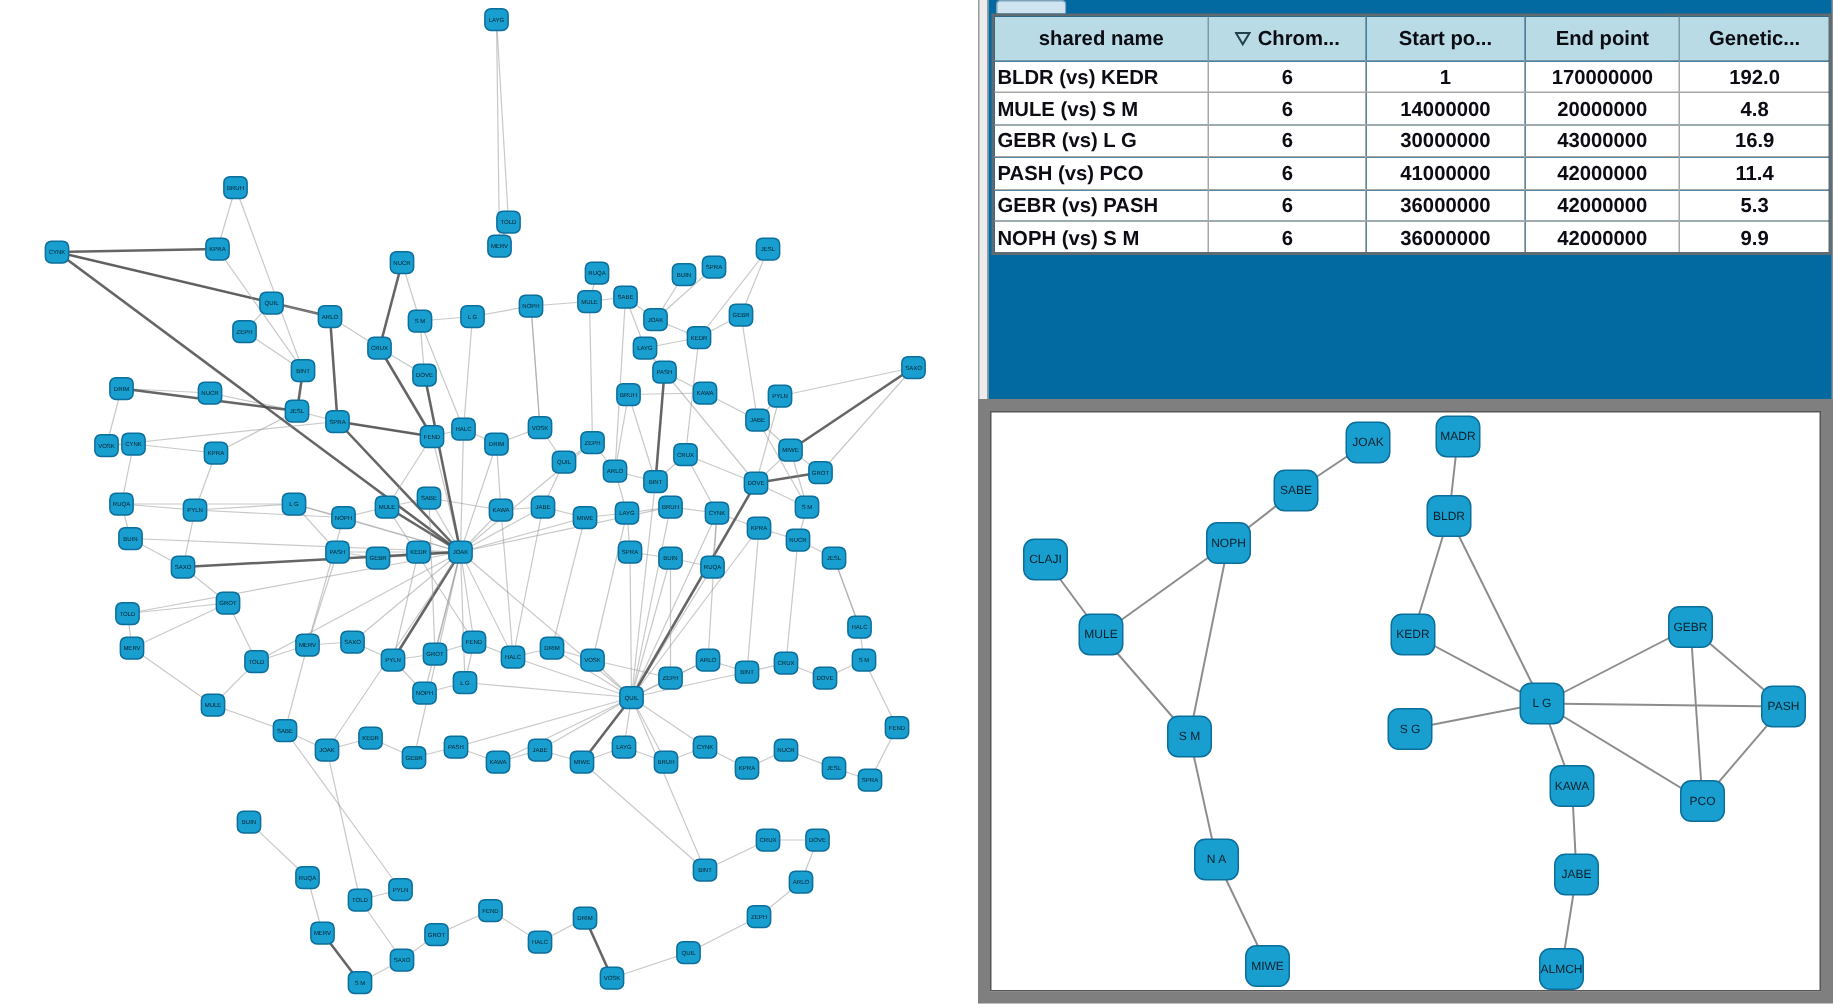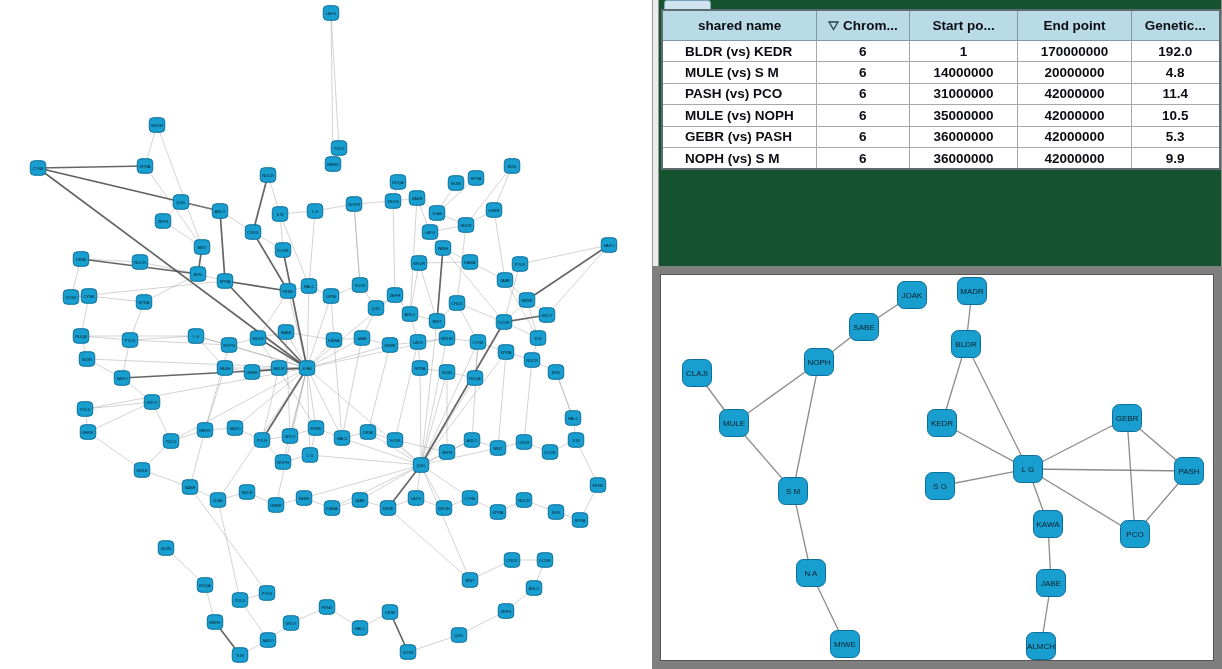--- a/index.html
+++ b/index.html
@@ -14,40 +14,40 @@
   }
   #overview-pane svg{position:absolute;left:0;top:0;}
   
   #splitter{
     position:absolute;left:652px;top:0;width:7px;height:266px;
     background:#ececec;border-left:1px solid #9a9a9a;border-right:1px solid #9a9a9a;
     box-sizing:border-box;
   }
   
   #table-panel{
-    position:absolute;left:659px;top:0;width:563px;height:266px;background:#14532d;
+    position:absolute;left:659px;top:0;width:563px;height:266px;background:#0369a1;
     border-right:1px solid #8f8f8f;box-sizing:border-box;
   }
   #tab-sliver{
     position:absolute;left:5px;top:0;width:47px;height:9px;
     background:#cfe4ef;border:1px solid #7da3bc;border-bottom:none;
     border-radius:3px 3px 0 0;box-sizing:border-box;
   }
   #attr-table{
     position:absolute;left:2px;top:9px;border-collapse:collapse;table-layout:fixed;
     font-size:13.5px;font-weight:600;color:#0c0c14;
     border:2px solid #5f6b70;
   }
   #attr-table th{
     background:#b9dbe6;border:1px solid #7e9aa8;height:29px;
     padding:0 6px;font-weight:600;white-space:nowrap;overflow:hidden;
   }
   #attr-table td{
     background:#ffffff;border:1px solid #a8a8a8;height:20.4px;
-    padding:0 22px;white-space:nowrap;overflow:hidden;
+    padding:0 2px;white-space:nowrap;overflow:hidden;
   }
   .al{text-align:left}.ar{text-align:center}.ac{text-align:center}
   .funnel{display:inline-block;vertical-align:-1px;margin-right:4px;}
   
   #detail-panel{
     position:absolute;left:652px;top:266px;width:570px;height:403px;
     background:#7f7f7f;box-sizing:border-box;
   }
   #detail-canvas-frame{
     position:absolute;left:8px;top:8px;right:8px;bottom:8px;
@@ -870,32 +870,32 @@
           <td class="ar">192.0</td>
         </tr>
         <tr>
           <td class="al">MULE (vs) S M</td>
           <td class="ar">6</td>
           <td class="ar">14000000</td>
           <td class="ar">20000000</td>
           <td class="ar">4.8</td>
         </tr>
         <tr>
+          <td class="al">GEBR (vs) L G</td>
+          <td class="ar">6</td>
+          <td class="ar">30000000</td>
+          <td class="ar">43000000</td>
+          <td class="ar">16.9</td>
+        </tr>
+        <tr>
           <td class="al">PASH (vs) PCO</td>
           <td class="ar">6</td>
-          <td class="ar">31000000</td>
+          <td class="ar">41000000</td>
           <td class="ar">42000000</td>
           <td class="ar">11.4</td>
-        </tr>
-        <tr>
-          <td class="al">MULE (vs) NOPH</td>
-          <td class="ar">6</td>
-          <td class="ar">35000000</td>
-          <td class="ar">42000000</td>
-          <td class="ar">10.5</td>
         </tr>
         <tr>
           <td class="al">GEBR (vs) PASH</td>
           <td class="ar">6</td>
           <td class="ar">36000000</td>
           <td class="ar">42000000</td>
           <td class="ar">5.3</td>
         </tr>
         <tr>
           <td class="al">NOPH (vs) S M</td>

